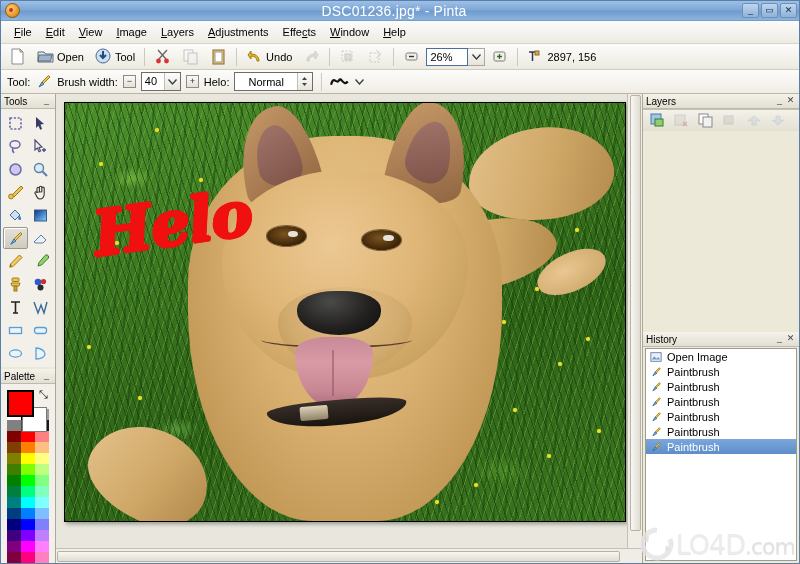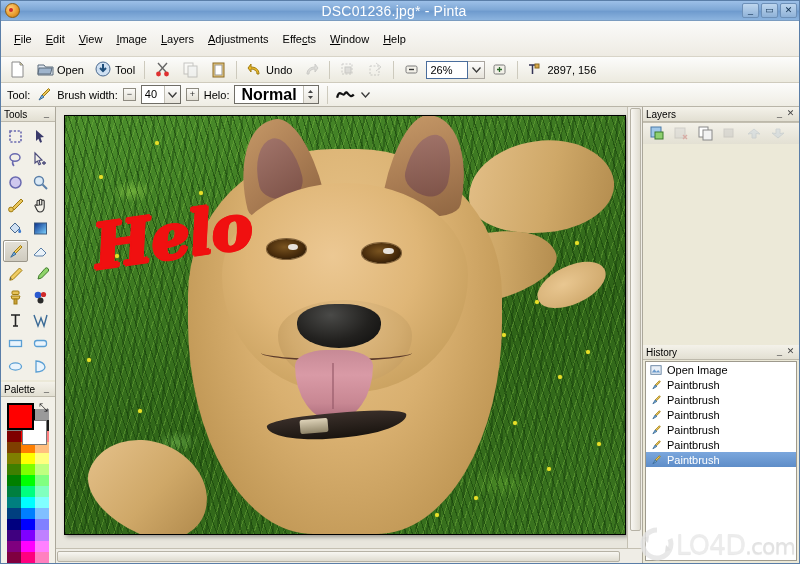--- a/index.html
+++ b/index.html
@@ -63,21 +63,21 @@
     border-radius: 2px;
     font-size: 9px;
     line-height: 13px;
     text-align: center;
     color: #103050;
     cursor: pointer;
   }
 
   
   .menubar {
-    height: 36px;
+    height: 23px;
     background: linear-gradient(to bottom,#fbfbfa,#eeebe3);
     border-bottom: 1px solid #d8d4c8;
     display: flex;
     align-items: center;
     padding-left: 6px;
     flex: none;
   }
   .menu-item {
     padding: 2px 7px;
     font-size: 11px;
@@ -178,21 +178,21 @@
     cursor: pointer;
     color: #333;
   }
   .combo {
     display: flex; align-items: center;
     height: 19px;
     border: 1px solid #6f6d66;
     background: #fff;
     min-width: 72px;
   }
-  .combo-val { padding: 0 6px; font-size: 16px; flex: 1; font-weight: bold; }
+  .combo-val { padding: 0 13px; font-size: 11px; flex: 1; }
   .combo-arrows {
     width: 15px; height: 17px;
     border-left: 1px solid #c2bfb5;
     background: linear-gradient(to bottom,#fdfdfd,#e7e4db);
     display: flex; flex-direction: column; align-items: center; justify-content: center;
     cursor: pointer;
   }
 
   
   .body-row { flex: 1; display: flex; min-height: 0; }

